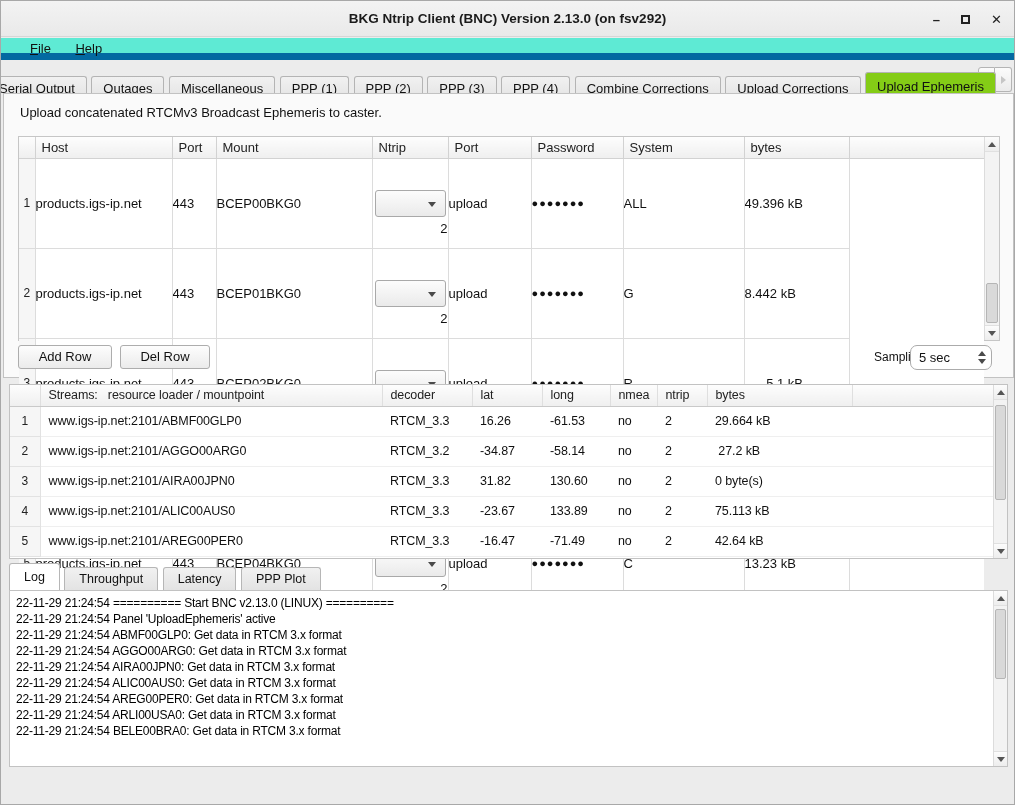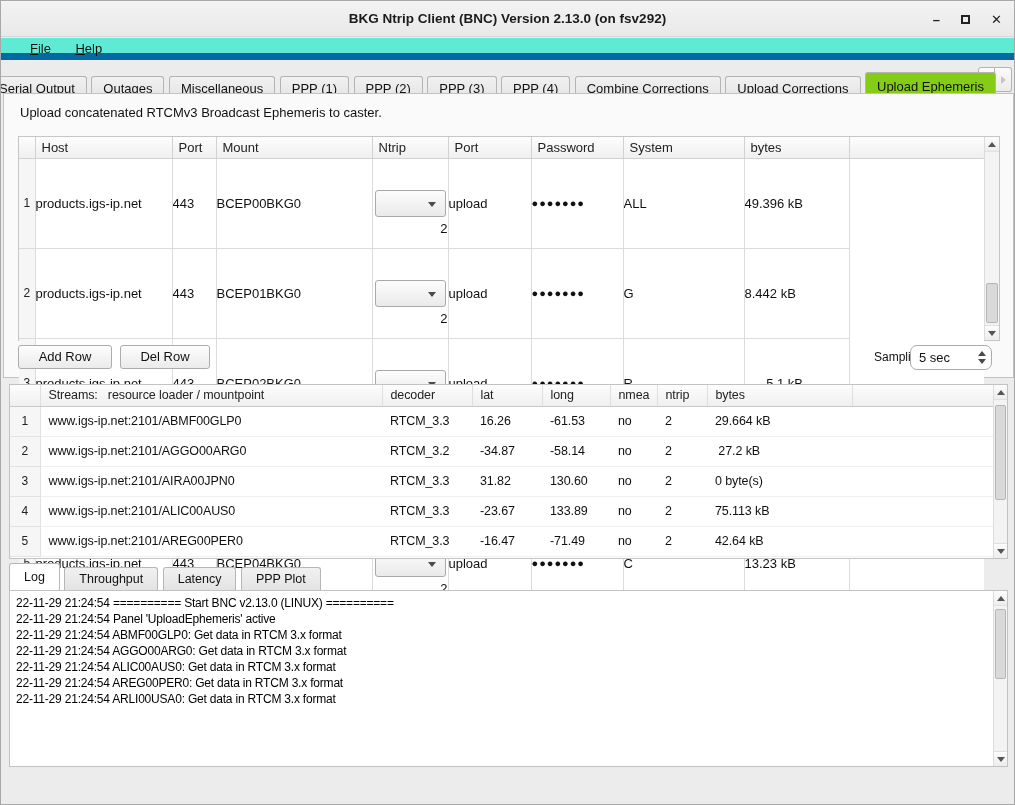--- a/index.html
+++ b/index.html
@@ -406,23 +406,25 @@
     <div class="ltab">Throughput</div>
     <div class="ltab">Latency</div>
     <div class="ltab">PPP Plot</div>
   </div>
   <div class="log-box">
     <div class="log-lines">
       <div class="log-line">22-11-29 21:24:54 ========== Start BNC v2.13.0 (LINUX) ==========</div>
       <div class="log-line">22-11-29 21:24:54 Panel 'UploadEphemeris' active</div>
       <div class="log-line">22-11-29 21:24:54 ABMF00GLP0: Get data in RTCM 3.x format</div>
       <div class="log-line">22-11-29 21:24:54 AGGO00ARG0: Get data in RTCM 3.x format</div>
+      <div class="log-line">22-11-29 21:24:54 AIRA00JPN0: Get data in RTCM 3.x format</div>
       <div class="log-line">22-11-29 21:24:54 ALIC00AUS0: Get data in RTCM 3.x format</div>
       <div class="log-line">22-11-29 21:24:54 AREG00PER0: Get data in RTCM 3.x format</div>
       <div class="log-line">22-11-29 21:24:54 ARLI00USA0: Get data in RTCM 3.x format</div>
+      <div class="log-line">22-11-29 21:24:54 BELE00BRA0: Get data in RTCM 3.x format</div>
     </div>
     <div class="vscroll w14">
       <div class="sb-btn up">
           <span class="sb-up-arr"></span>
         </div>
       <div class="sb-thumb" style="top:18px; height:70px;"></div>
       <div class="sb-btn down">
           <span class="sb-dn-arr"></span>
         </div>
     </div>

